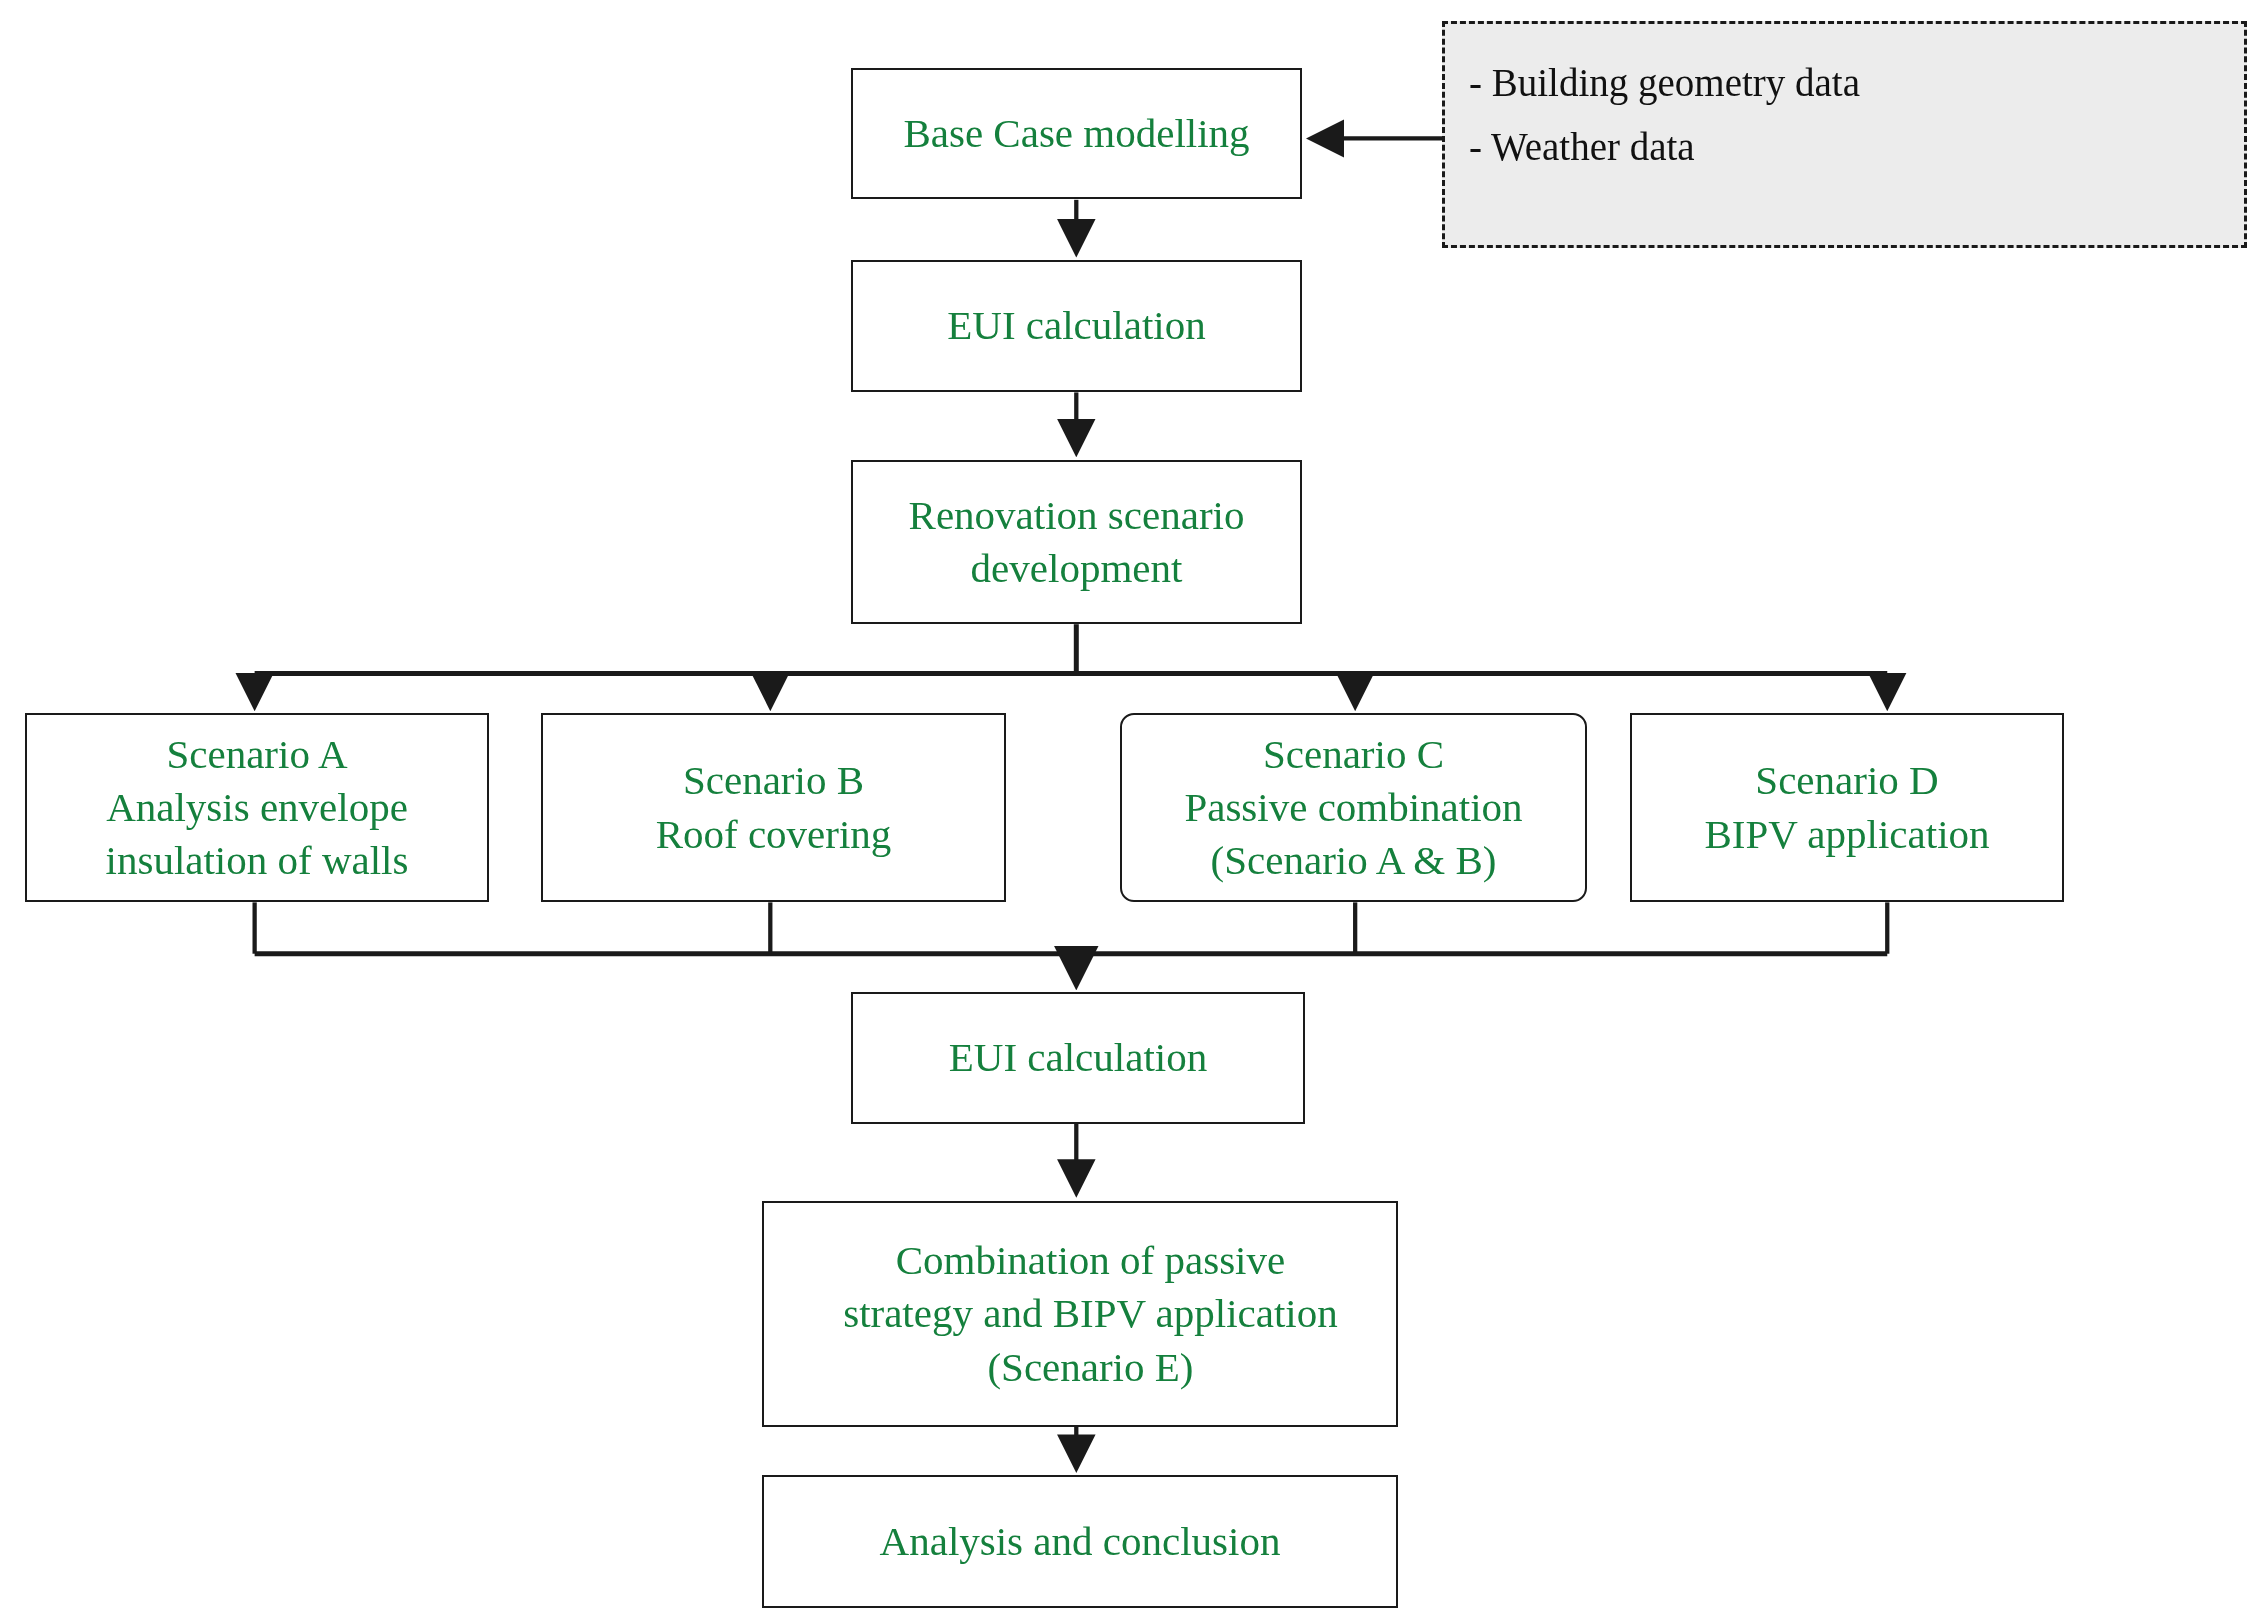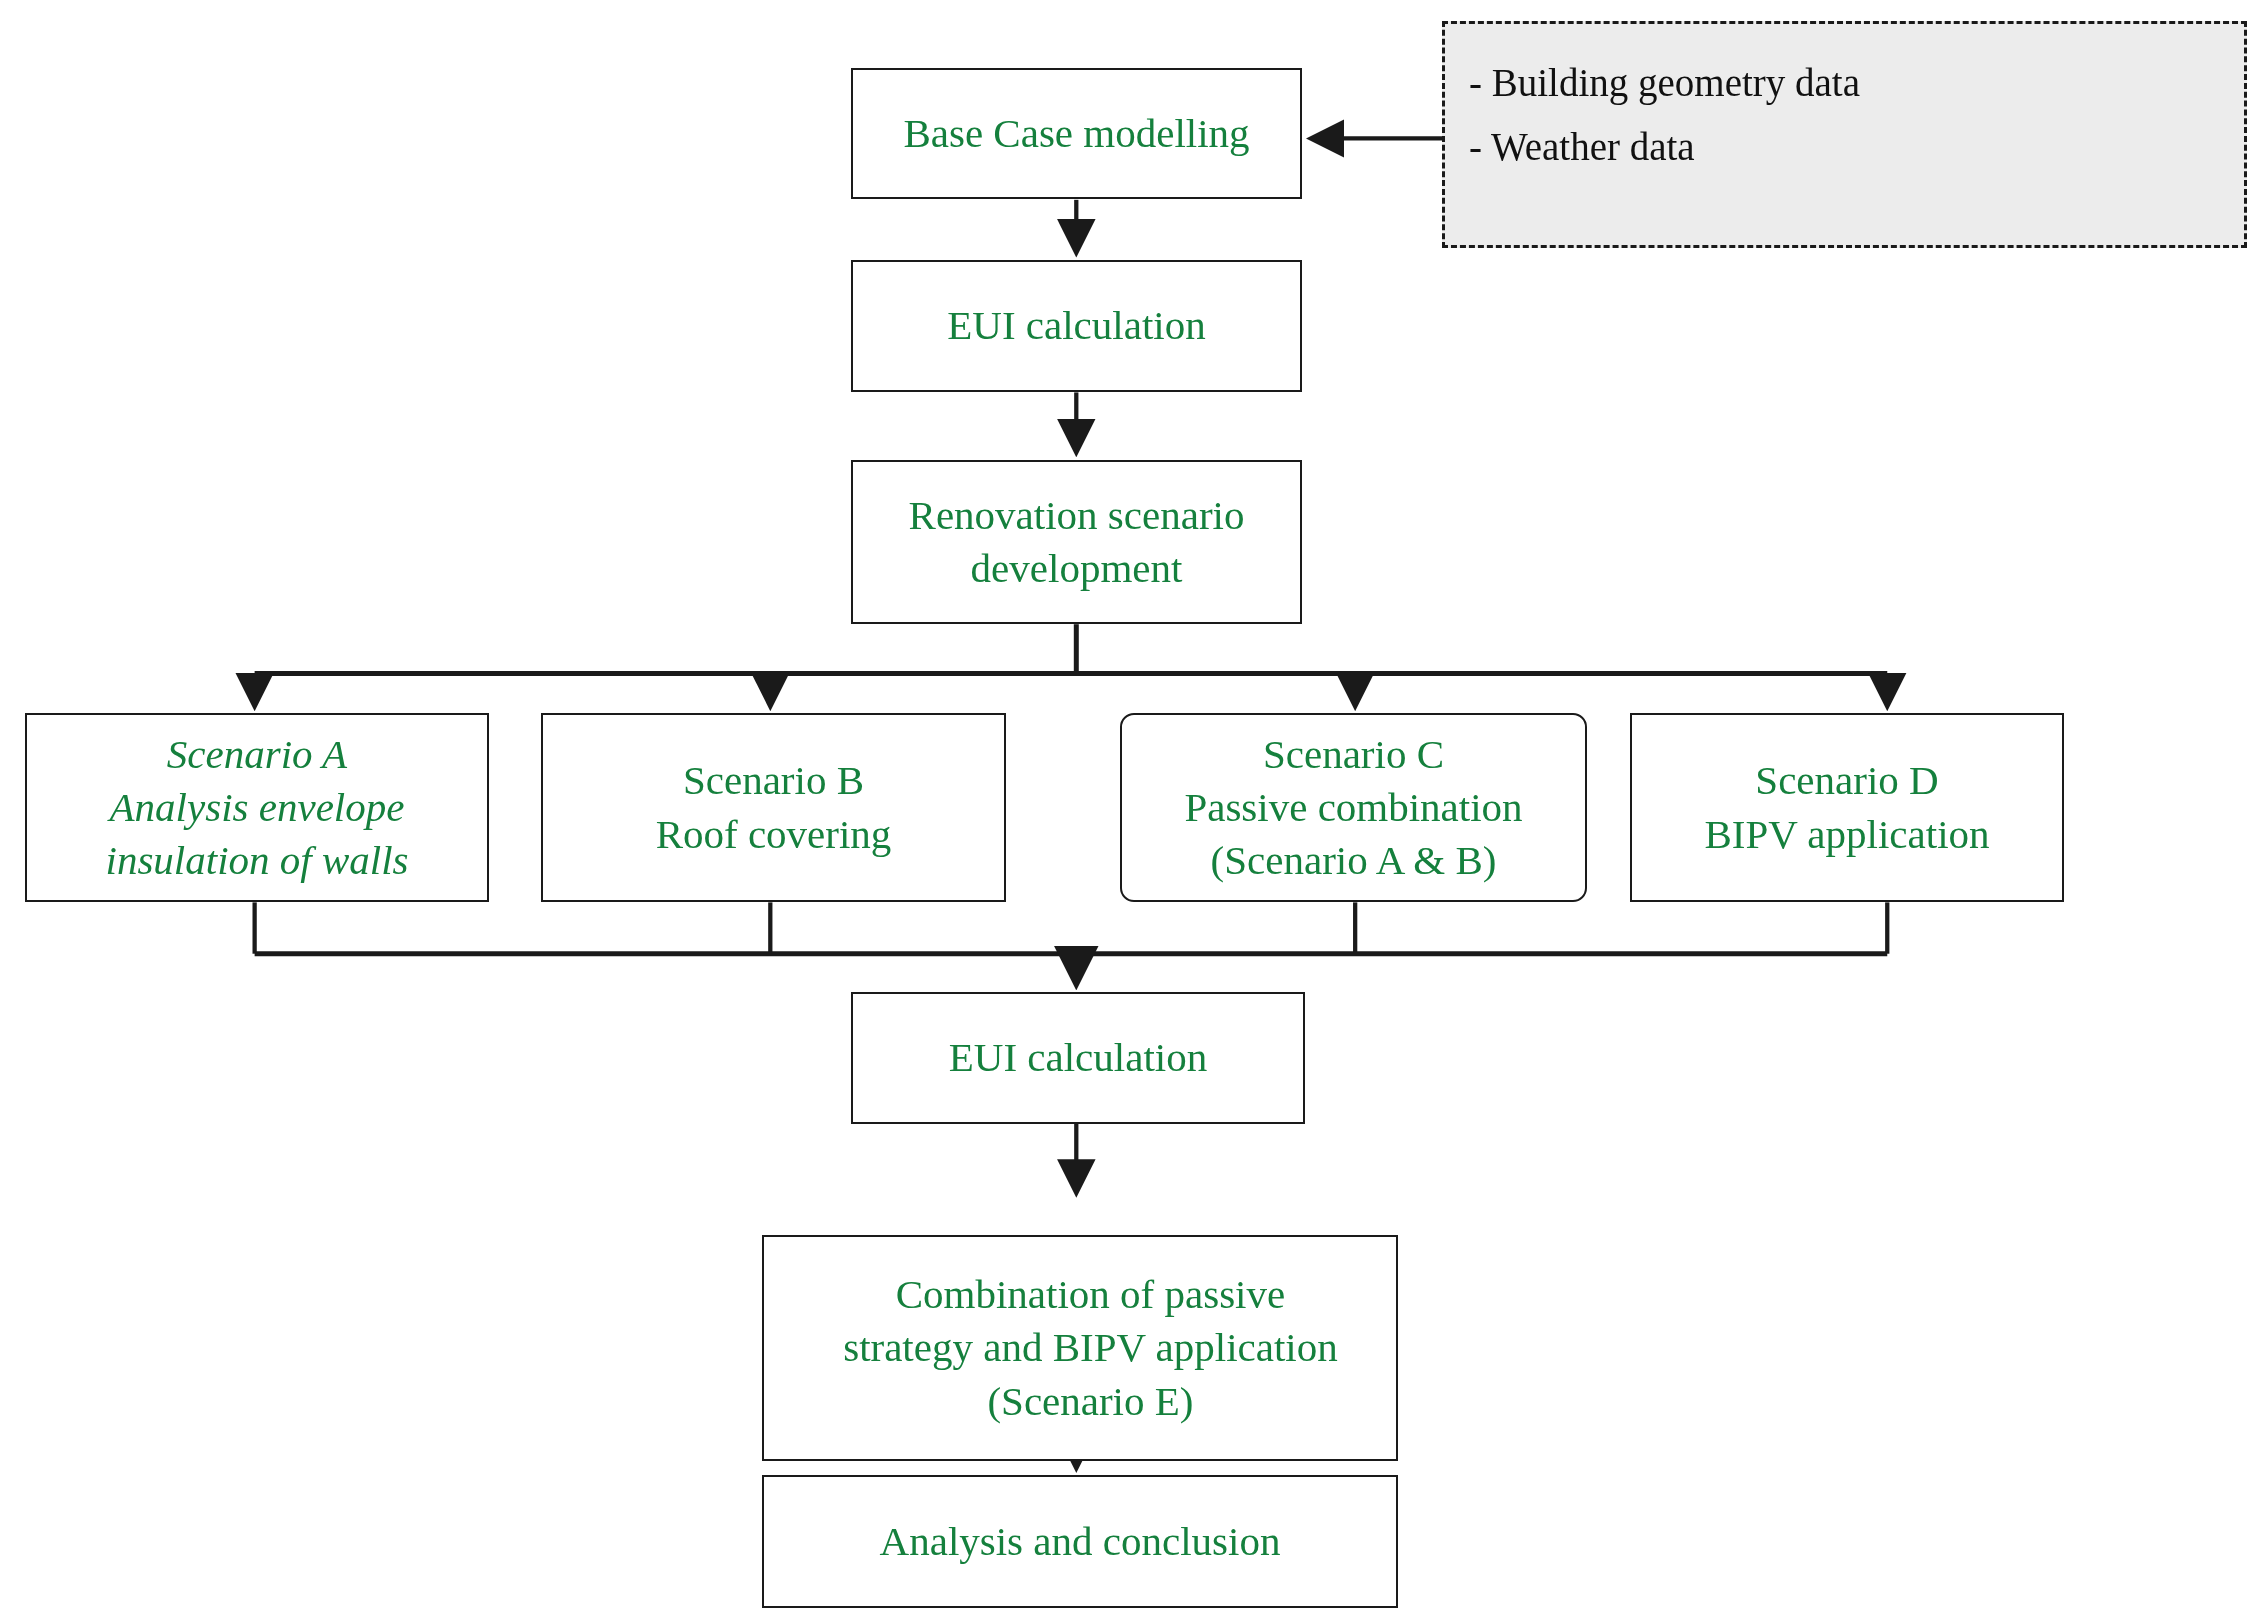--- a/index.html
+++ b/index.html
@@ -120,21 +120,21 @@
     </div>
   </div>
 
   <div class="node" style="left:851px; top:460px; width:451px; height:164px;">
     <div class="lines">
       <span>Renovation scenario</span>
       <span>development</span>
     </div>
   </div>
 
-  <div class="node" style="left:25px; top:713px; width:464px; height:189px;font-style:italic;">
+  <div class="node" style="left:25px; top:713px; width:464px; height:189px;">
     <div class="lines">
       <span>Scenario A</span>
       <span>Analysis envelope</span>
       <span>insulation of walls</span>
     </div>
   </div>
 
   <div class="node" style="left:541px; top:713px; width:465px; height:189px;">
     <div class="lines">
       <span>Scenario B</span>
@@ -156,21 +156,21 @@
       <span>BIPV application</span>
     </div>
   </div>
 
   <div class="node" style="left:851px; top:992px; width:454px; height:132px;">
     <div class="lines">
       <span>EUI calculation</span>
     </div>
   </div>
 
-  <div class="node" style="left:762px; top:1235px; width:636px; height:226px;padding-left:28px;">
+  <div class="node" style="left:762px; top:1201px; width:636px; height:226px;padding-left:28px;">
     <div class="lines">
       <span>Combination of passive</span>
       <span>strategy and BIPV application</span>
       <span>(Scenario E)</span>
     </div>
   </div>
 
   <div class="node" style="left:762px; top:1475px; width:636px; height:133px;">
     <div class="lines">
       <span>Analysis and conclusion</span>

